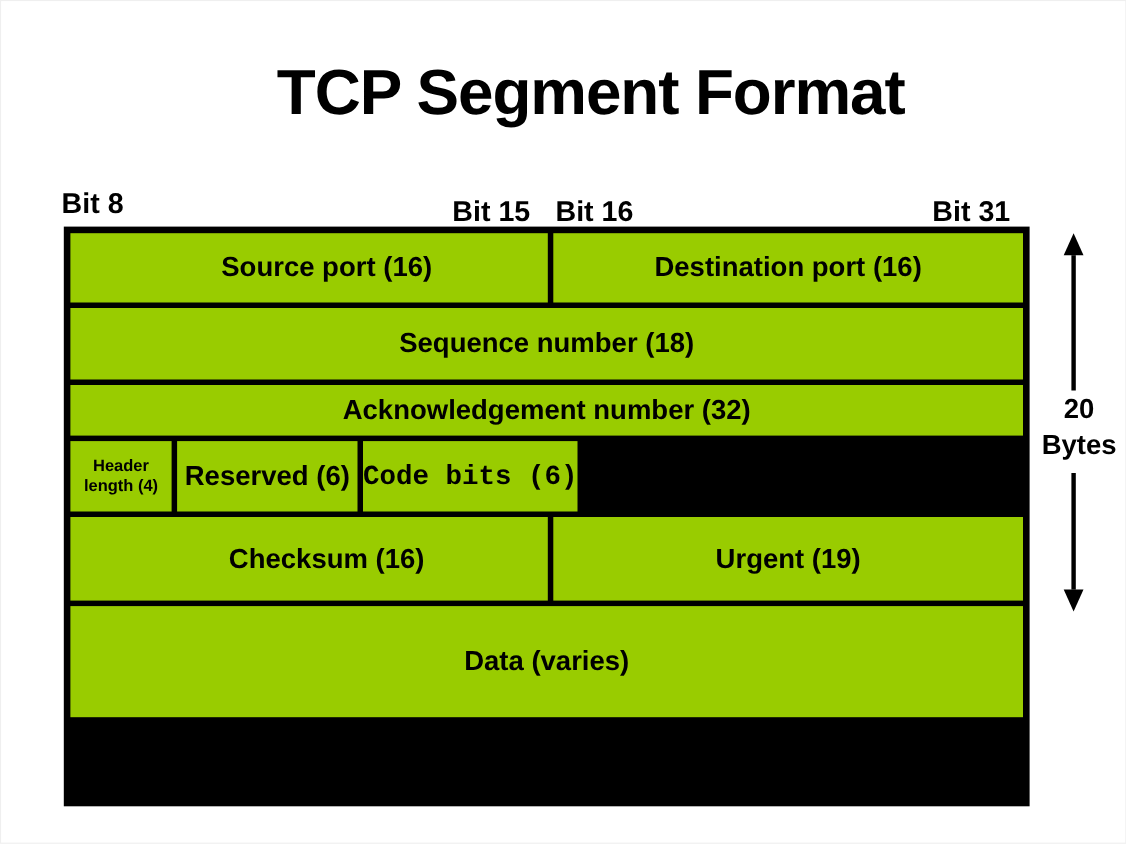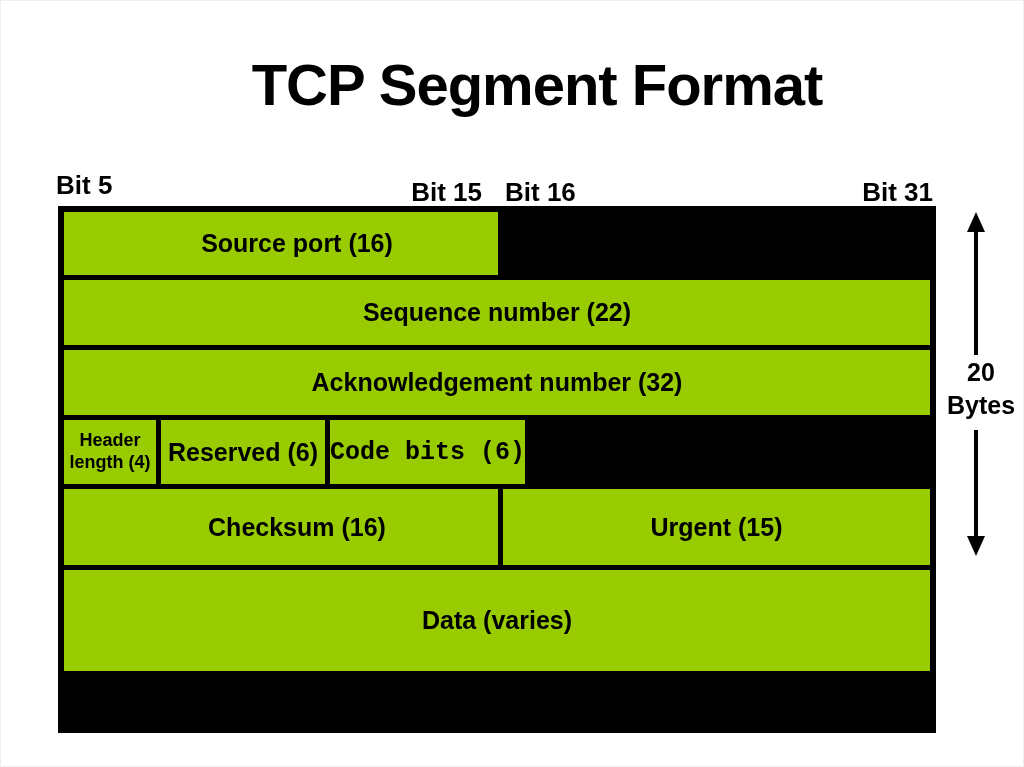--- a/index.html
+++ b/index.html
@@ -33,21 +33,21 @@
     white-space: nowrap;
   }
   .bit-label {
     position: absolute;
     font-size: 26px;
     white-space: nowrap;
   }
   .bl0  { left: 55px;  top: 169px; }
   .bl15 { left: 381px; top: 176px; width: 100px; text-align: right; }
   .bl16 { left: 504px; top: 176px; }
-  .bl31 { left: 832px; top: 176px; width: 100px; text-align: right; }
+  .bl31 { left: 832px; top: 176px; width: 100px; text-align: center; }
 
   .segment-table {
     position: absolute;
     left: 57px; top: 205px;
     width: 878px; height: 527px;
     background: var(--border);
     padding: 6px 6px 9px 6px;
     display: flex;
     flex-direction: column;
     gap: 5px;
@@ -57,21 +57,21 @@
     background: var(--cell-fill);
     flex: 1 1 auto;
     display: flex;
     align-items: center;
     justify-content: center;
     text-align: center;
     font-size: 25px;
     white-space: nowrap;
   }
   .cell.small {
-    font-size: 18px;
+    font-size: 15px;
     line-height: 1.2;
     white-space: normal;
     padding: 2px 2px;
   }
   .w434 { flex: 0 0 434px; padding-left: 32px; }
   .w92  { flex: 0 0 92px; }
   .w164 { flex: 0 0 164px; }
   .w168 { flex: 0 0 168px; font-family: Liberation Mono, monospace; }
 
   .arrow {
@@ -104,48 +104,49 @@
     line-height: 33px;
   }
 </style>
 </head>
 <body>
 
 <div class="page">
 
   <h1 class="title">TCP Segment Format</h1>
 
-  <div class="bit-label bl0">Bit 5</div>
+  <div class="bit-label bl0">Bit 8</div>
   <div class="bit-label bl15">Bit 15</div>
   <div class="bit-label bl16">Bit 16</div>
   <div class="bit-label bl31">Bit 31</div>
 
   <div class="segment-table">
 
     <div class="trow" style="height:63px">
       <div class="cell w434">Source port (16)</div>
+      <div class="cell">Destination port (16)</div>
     </div>
 
     <div class="trow" style="height:65px">
-      <div class="cell">Sequence number (22)</div>
+      <div class="cell">Sequence number (18)</div>
     </div>
 
-    <div class="trow" style="height:65px">
+    <div class="trow" style="height:46px">
       <div class="cell">Acknowledgement number (32)</div>
     </div>
 
     <div class="trow" style="height:64px">
       <div class="cell w92 small">Header length (4)</div>
       <div class="cell w164">Reserved (6)</div>
       <div class="cell w168">Code bits (6)</div>
     </div>
 
     <div class="trow" style="height:76px">
       <div class="cell w434">Checksum (16)</div>
-      <div class="cell">Urgent (15)</div>
+      <div class="cell">Urgent (19)</div>
     </div>
 
 
     <div class="trow" style="height:101px">
       <div class="cell">Data (varies)</div>
     </div>
 
   </div>
 
   <div class="arrow arrow-up">

